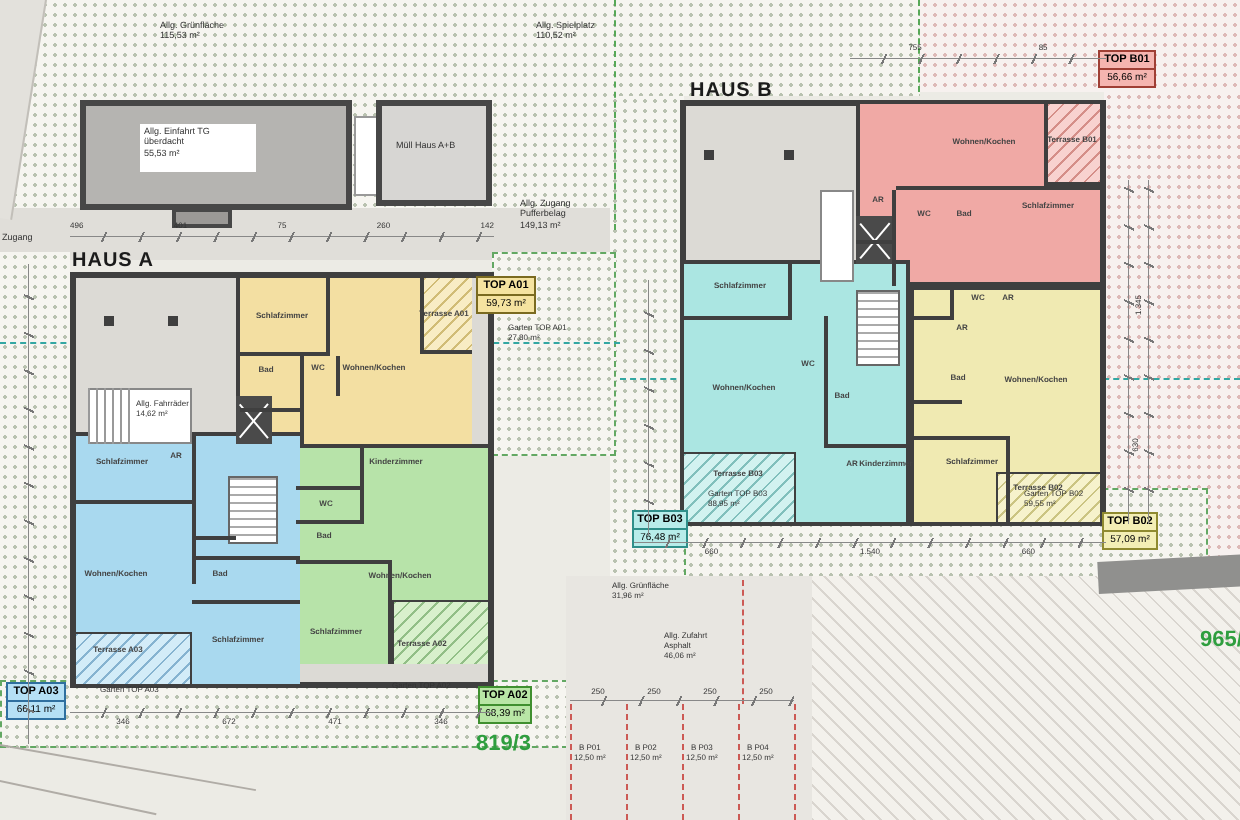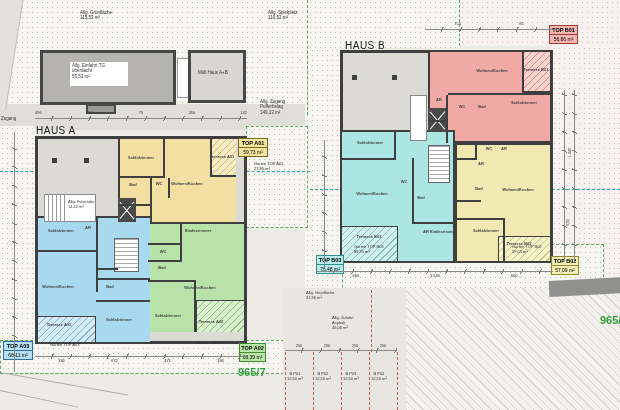--- a/index.html
+++ b/index.html
@@ -22,21 +22,21 @@
   .topbox .id{font-size:5.5px;font-weight:bold;border-bottom:1px solid;padding:1px 0;}
   .topbox .ar{font-size:5px;padding:1px 0;}
   .hy{background:#f8ecc4 repeating-linear-gradient(135deg,rgba(170,140,40,.5) 0 1px,transparent 1px 5px);}
   .hgn{background:#d8f0cc repeating-linear-gradient(135deg,rgba(60,130,50,.45) 0 1px,transparent 1px 5px);}
   .hbl{background:#d3ecf8 repeating-linear-gradient(135deg,rgba(40,110,160,.45) 0 1px,transparent 1px 5px);}
   .hrd{background:#f8d2cf repeating-linear-gradient(135deg,rgba(170,60,50,.45) 0 1px,transparent 1px 5px);}
   .hcy{background:#d2f2f0 repeating-linear-gradient(135deg,rgba(30,130,125,.45) 0 1px,transparent 1px 5px);}
   .hpy{background:#f6f2cc repeating-linear-gradient(135deg,rgba(150,140,40,.45) 0 1px,transparent 1px 5px);}
   .stairs{background:#fff repeating-linear-gradient(180deg,#aaa 0 1px,transparent 1px 4px);border:1px solid #666;}
   .parcel{font-size:11px;font-weight:bold;color:#2f9e3f;}
-  .hausname{font-size:10px;font-weight:normal;color:#1b1b1b;letter-spacing:.5px;}
+  .hausname{font-size:10px;font-weight:bold;color:#1b1b1b;letter-spacing:.5px;}
   .xline{position:absolute;left:-10%;top:50%;width:120%;height:1px;background:#fff;}
 </style>
 </head>
 <body>
 
 <div id="plan">
 
   <div class="abs dots" style="left:0;top:0;width:308px;height:112px"></div>
   <div class="abs dots" style="left:308px;top:0;width:152px;height:48px"></div>
   <div class="abs dotsp" style="left:460px;top:0;width:160px;height:46px"></div>
@@ -300,16 +300,16 @@
     <span class="dn">1.540</span>
     <span class="dn">660</span>
   </div>
   <div class="abs dimv" style="left:12px;top:132px;height:240px"></div>
   <div class="abs dimv" style="left:322px;top:140px;height:128px"></div>
   <div class="abs dimv" style="left:562px;top:90px;height:172px"></div>
   <div class="abs dimv" style="left:572px;top:90px;height:172px"></div>
   <div class="abs dn" style="left:564px;top:150px;transform:rotate(-90deg)">1.345</div>
   <div class="abs dn" style="left:564px;top:220px;transform:rotate(-90deg)">630</div>
 
-  <div class="abs parcel" style="left:238px;top:366px">965/7</div>
+  <div class="abs parcel" style="left:238px;top:366px">819/3</div>
   <div class="abs parcel" style="left:600px;top:314px">965/4</div>
 
 </div>
 
 </body></html>

